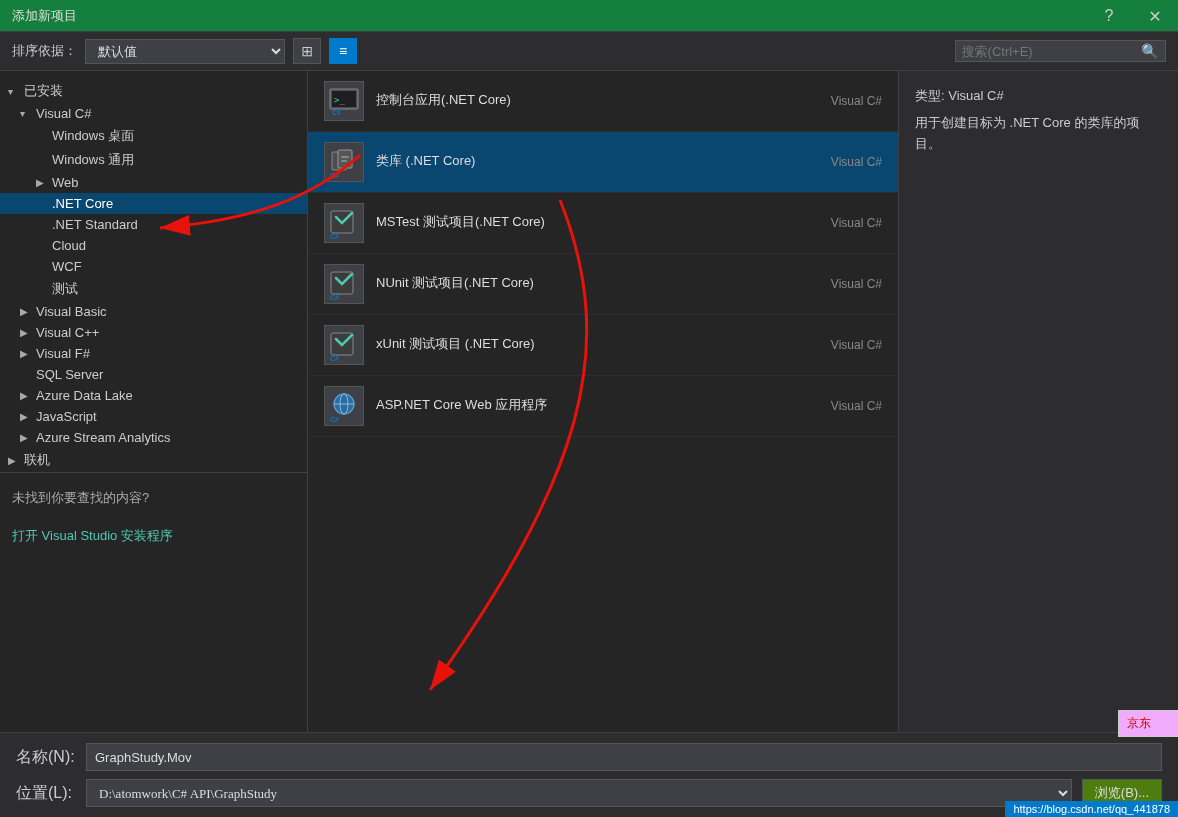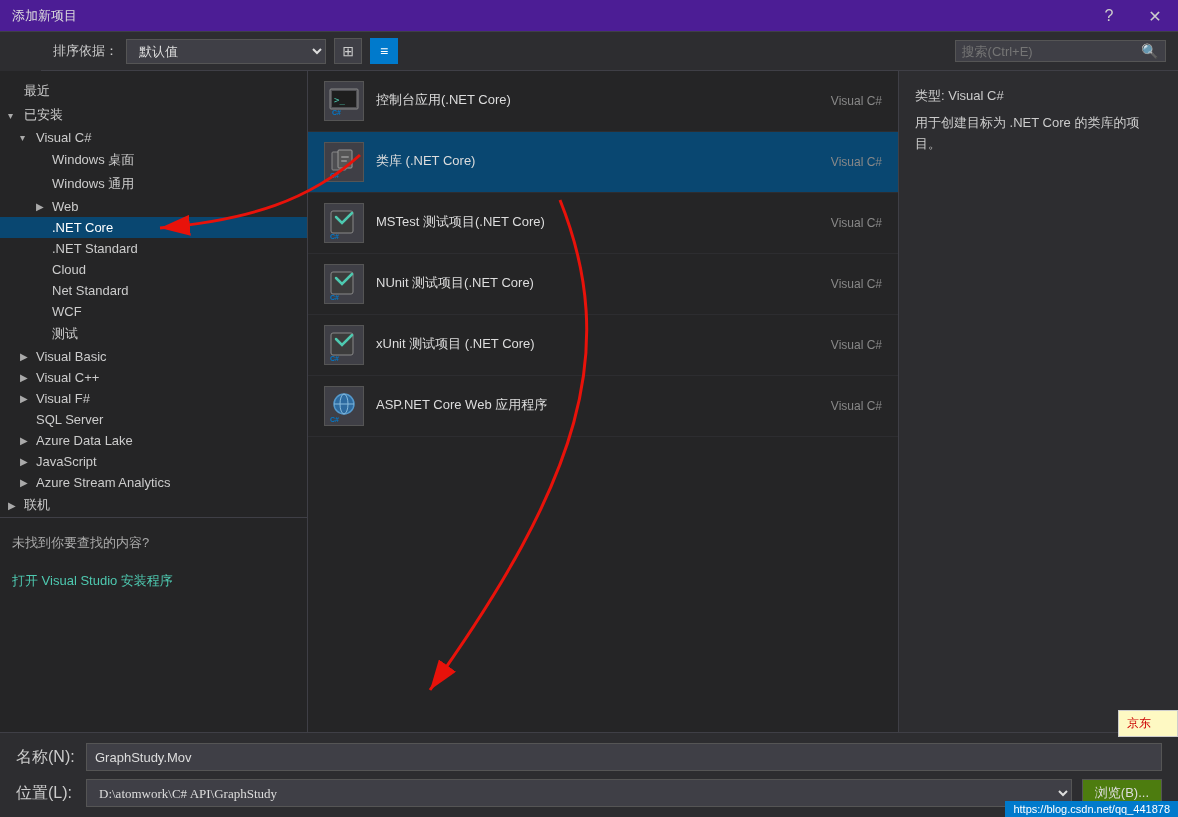--- a/index.html
+++ b/index.html
@@ -9,21 +9,21 @@
       background: #2d2d30;
       color: #ddd;
       width: 1178px;
       height: 817px;
       overflow: hidden;
       position: relative;
     }
 
     
     .title-bar {
-      background: #4c1d95;
+      background: #15803d;
       height: 32px;
       display: flex;
       align-items: center;
       padding: 0 12px;
       border-bottom: 1px solid #3f3f46;
       position: relative;
     }
     .title-bar-text {
       color: #ddd;
       font-size: 13px;
@@ -56,21 +56,20 @@
     }
 
     
     .toolbar {
       display: flex;
       align-items: center;
       padding: 6px 12px;
       gap: 8px;
       background: #2d2d30;
       border-bottom: 1px solid #3f3f46;
-      margin-left: 41px;
     }
     .toolbar-label {
       color: #ccc;
       font-size: 13px;
       white-space: nowrap;
     }
     .toolbar-select {
       background: #3f3f46;
       border: 1px solid #555;
       color: #ddd;
@@ -304,21 +303,21 @@
     
     ::-webkit-scrollbar { width: 8px; height: 8px; }
     ::-webkit-scrollbar-track { background: #2d2d30; }
     ::-webkit-scrollbar-thumb { background: #555; border-radius: 2px; }
 
     
     .jd-widget {
       position: absolute;
       right: 0;
       bottom: 80px;
-      background: #fef9c3;
+      background: #f0abfc;
       border: 1px solid #ccc;
       padding: 4px 8px;
       font-size: 12px;
       color: #c00;
       z-index: 20;
       display: flex;
       align-items: center;
       gap: 4px;
       width: 60px;
     }
@@ -359,24 +358,20 @@
       <input class="search-input" type="text" placeholder="搜索(Ctrl+E)" style="">
       <span class="search-icon">🔍</span>
     </div>
   </div>
 
   <div class="content">
 
     <div class="sidebar">
       <div id="sidebar-items-container">
           <div class="sidebar-item ">
-            <span class="chevron"></span>
-            <span class="item-label">最近</span>
-          </div>
-          <div class="sidebar-item ">
             <span class="chevron">▾</span>
             <span class="item-label">已安装</span>
           </div>
           <div class="sidebar-item indent-1">
             <span class="chevron">▾</span>
             <span class="item-label">Visual C#</span>
           </div>
           <div class="sidebar-item indent-2">
             <span class="chevron"></span>
             <span class="item-label">Windows 桌面</span>
@@ -393,24 +388,20 @@
             <span class="chevron"></span>
             <span class="item-label">.NET Core</span>
           </div>
           <div class="sidebar-item indent-2">
             <span class="chevron"></span>
             <span class="item-label">.NET Standard</span>
           </div>
           <div class="sidebar-item indent-2">
             <span class="chevron"></span>
             <span class="item-label">Cloud</span>
-          </div>
-          <div class="sidebar-item indent-2">
-            <span class="chevron"></span>
-            <span class="item-label">Net Standard</span>
           </div>
           <div class="sidebar-item indent-2">
             <span class="chevron"></span>
             <span class="item-label">WCF</span>
           </div>
           <div class="sidebar-item indent-2">
             <span class="chevron"></span>
             <span class="item-label">测试</span>
           </div>
           <div class="sidebar-item indent-1">

